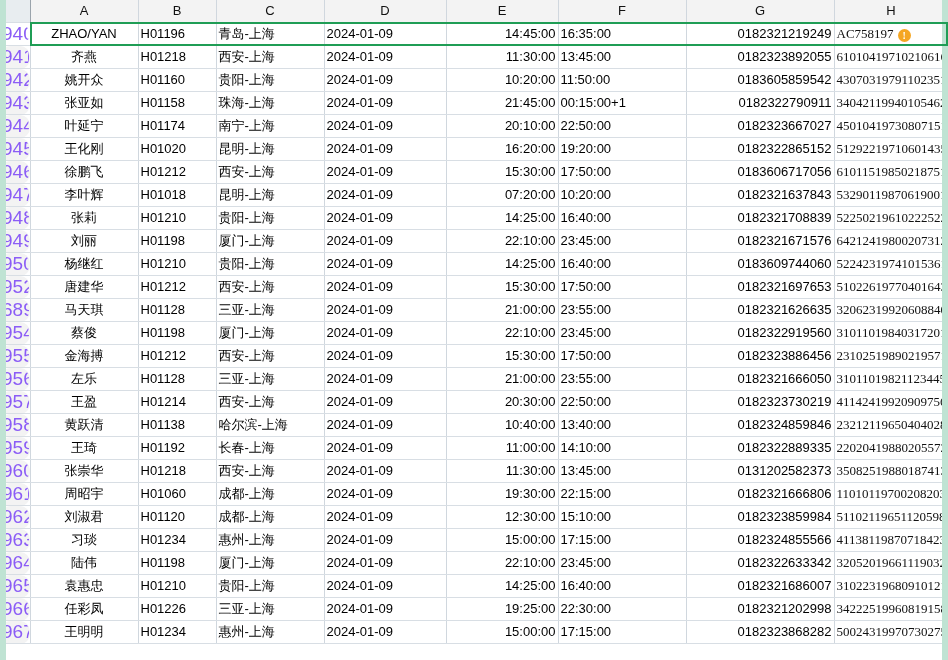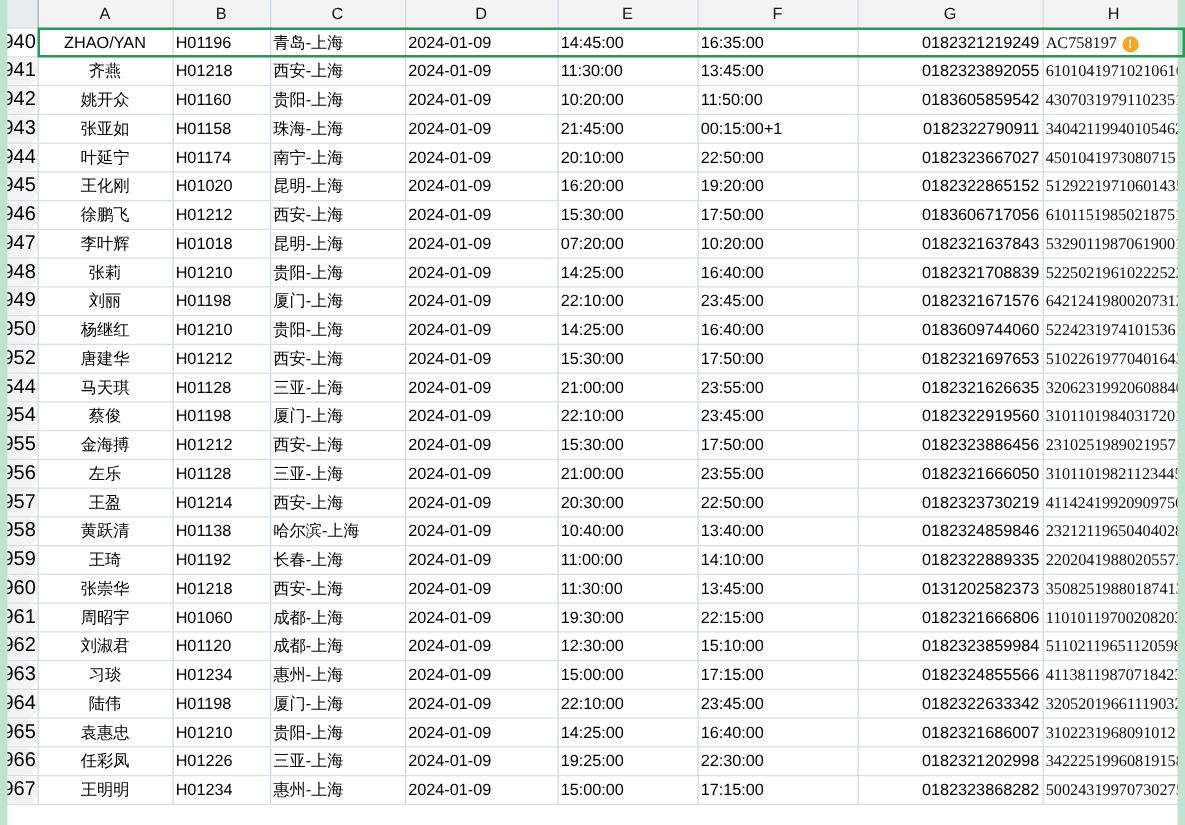--- a/index.html
+++ b/index.html
@@ -48,42 +48,42 @@
   }
   thead th.corner {
     background: #e8edf0;
     border-right: 1px solid #9aa3ab;
   }
   
   td.rowhead {
     background: #f3f3f3;
     text-align: right;
     padding-right: 3px;
-    color: #000000;
-    font-size: 16px;
+    color: #8b5cf6;
+    font-size: 19px;
     border-right: 1px solid #9aa3ab;
     font-weight: bold;
     border-radius: 10px;
   }
   
   col.c-row { width: 30px; }
   col.c-a   { width: 108px; }
   col.c-b   { width: 78px; }
   col.c-c   { width: 108px; }
   col.c-d   { width: 122px; }
   col.c-e   { width: 112px; }
   col.c-f   { width: 128px; }
   col.c-g   { width: 148px; }
   col.c-h   { width: 114px; }
 
   td.a { text-align: center; padding-left: 3px; }
   td.b { text-align: left; padding-left: 6px; }
   td.c { text-align: left; padding-left: 4px; margin-top: 44px; }
   td.d { text-align: left; padding-left: 6px; }
-  td.e { text-align: left; padding-left: 6px; margin-left: 48px; }
+  td.e { text-align: right; padding-left: 6px; margin-left: 48px; }
   td.f { text-align: left; padding-left: 4px; margin-top: 36px; }
   td.g { text-align: right; padding-left: 4px; }
   td.h { text-align: left; padding-left: 4px; color: #111; }
 
   
   tr.selected td {
     background: #ffffff;
   }
   .sel-border {
     position: absolute;
@@ -281,21 +281,21 @@
           <td class="a">唐建华</td>
           <td class="b">H01212</td>
           <td class="c">西安-上海</td>
           <td class="d">2024-01-09</td>
           <td class="e">15:30:00</td>
           <td class="f">17:50:00</td>
           <td class="g">0182321697653</td>
           <td class="h"><span>510226197704016438</span></td>
         </tr>
         <tr>
-          <td class="rowhead">544</td>
+          <td class="rowhead">689</td>
           <td class="a">马天琪</td>
           <td class="b">H01128</td>
           <td class="c">三亚-上海</td>
           <td class="d">2024-01-09</td>
           <td class="e">21:00:00</td>
           <td class="f">23:55:00</td>
           <td class="g">0182321626635</td>
           <td class="h"><span>320623199206088400</span></td>
         </tr>
         <tr>

